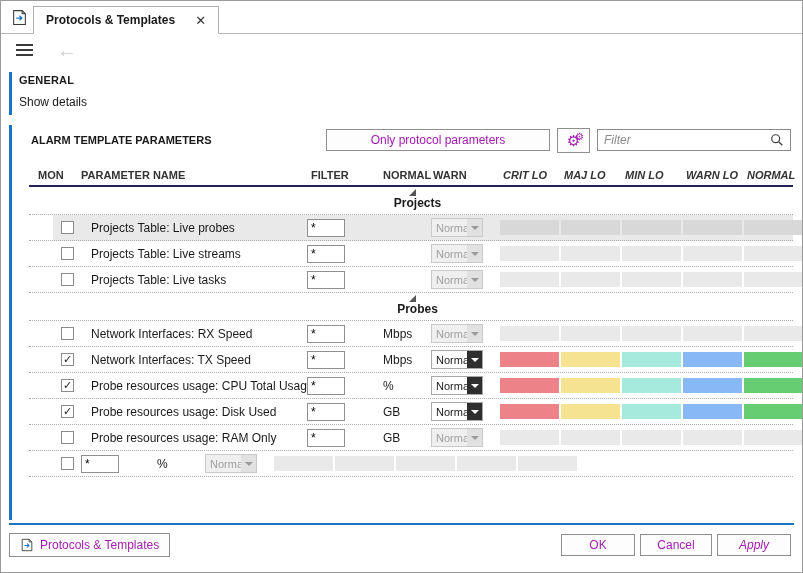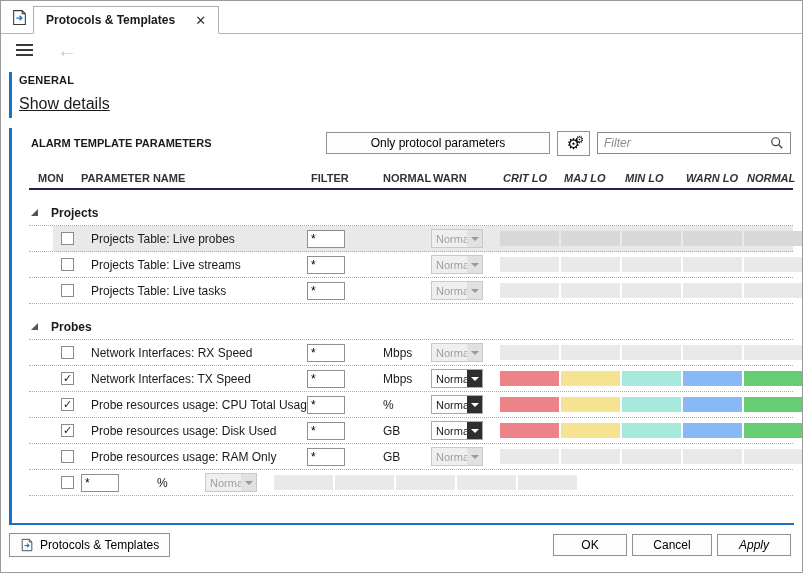--- a/index.html
+++ b/index.html
@@ -21,29 +21,29 @@
   
   .toolbar{ height:31px; display:flex; align-items:center; padding-left:15px; }
   .hamburger{ width:17px; display:flex; flex-direction:column; gap:3px; }
   .hamburger i{ display:block; height:2px; background:#3a3a3a; }
   .back-arrow{ font-size:20px; color:#cccccc; margin-left:24px; line-height:1; }
 
   
   .sec{ margin-left:8px; border-left:3px solid var(--accent);padding-left:12px; }
   .sec-general{ margin-top:7px; padding:2px 0 5px 7px; }
   .sec-title{ font-size:11px; font-weight:bold; letter-spacing:.2px; }
-  .show-details{ display:inline-block; margin-top:9px; font-size:16px;
-    text-decoration:underline; cursor:pointer; }
+  .show-details{ display:inline-block; margin-top:9px; font-size:12px;
+    cursor:pointer; }
 
   .sec-alarm{ margin-top:10px; height:395px; }
   .alarm-head{ display:flex; align-items:center; height:28px;
     padding:2px 11px 0 7px; }
   .alarm-title{ font-size:11px; font-weight:bold; margin-right:auto; }
   .btn{ background:#fdfdfd; border:1px solid #8f8f8f; font-size:12px;
-    font-family:inherit; color:#000000; display:flex; align-items:center;
+    font-family:inherit; color:#a21caf; display:flex; align-items:center;
     justify-content:center; cursor:pointer; }
   .only-protocol-btn{ width:224px; height:22px; }
   .gear-btn{ width:33px; height:25px; margin-left:7px; position:relative; }
   .gear-btn .g1{ font-size:15px; line-height:1; }
   .gear-btn .g2{ position:absolute; font-size:10px; line-height:1; right:5px; top:3px; }
   .filter-box{ width:194px; height:22px; margin-left:7px; border:1px solid #8a8a8a;
     background:#fff; display:flex; align-items:center; padding:0 6px; }
   .filter-box input{ flex:1; min-width:0; border:none; outline:none;
     font-size:12px; font-family:inherit; color:#333; background:transparent; }
   .filter-box input::placeholder{ font-style:italic; color:#8c8c8c; }
@@ -57,22 +57,22 @@
   .c-name{ width:226px; flex:none; }
   .c-filter{ width:72px; flex:none; }
   .c-units{ width:52px; flex:none; }
   .c-type{ width:69px; flex:none; }
   .c-th{ width:61px; flex:none;font-style:italic; }
   .hcell.c-mon{ padding-left:9px; }
   .hcell.c-filter, .hcell.c-units{ padding-left:4px; }
   .hcell.c-type{ padding-left:2px; }
   .hcell.c-th{ padding-left:3px; }
 
-  .group-row{ display:flex; align-items:center; height:26px; margin-top:10px;
-    border-bottom:1px dotted #adadad; }
+  .group-row{ display:flex; align-items:center; height:26px; margin-top:2px;
+    border-bottom:1px dotted #adadad;flex-direction:column; }
   .tri{ width:0; height:0; border-bottom:7px solid #555;
     border-left:7px solid transparent; margin-left:2px; }
   .group-label{ font-weight:bold; font-size:12px; margin-left:13px; }
 
   .trow{ display:flex; align-items:center; height:26px;
     border-bottom:1px dotted #adadad; }
   .trow.selected{ background:linear-gradient(to right,#fff 24px,#e9e9e9 24px); }
   .cell{ display:flex; align-items:center; height:100%; }
   .cb{ width:13px; height:13px; border:1px solid #8b8b8b; background:#fff;
     margin-left:32px; display:flex; align-items:center; justify-content:center;
@@ -95,21 +95,21 @@
   .thbox{ width:59px; height:15px; }
 
   
   .blue-line{ position:absolute; left:8px; right:8px; bottom:47px; height:2px;
     background:var(--accent); }
   .footer{ position:absolute; left:8px; right:11px; bottom:15px;
     display:flex; align-items:center; }
   .protocols-btn{ height:24px; padding:0 10px; gap:6px; }
   .footer-right{ margin-left:auto; display:flex; gap:5px; }
   .ok-btn{ width:74px; height:22px; }
-  .cancel-btn{ width:80px; height:22px; }
+  .cancel-btn{ width:72px; height:22px; }
   .apply-btn{ width:74px; height:22px;font-style:italic; }
 </style>
 </head>
 <body>
 
 <div class="window" style="--accent: #1873c4;">
 
   <div class="tabbar">
     <span class="app-icon">
       <svg width="17" height="17" viewBox="0 0 16 16">

